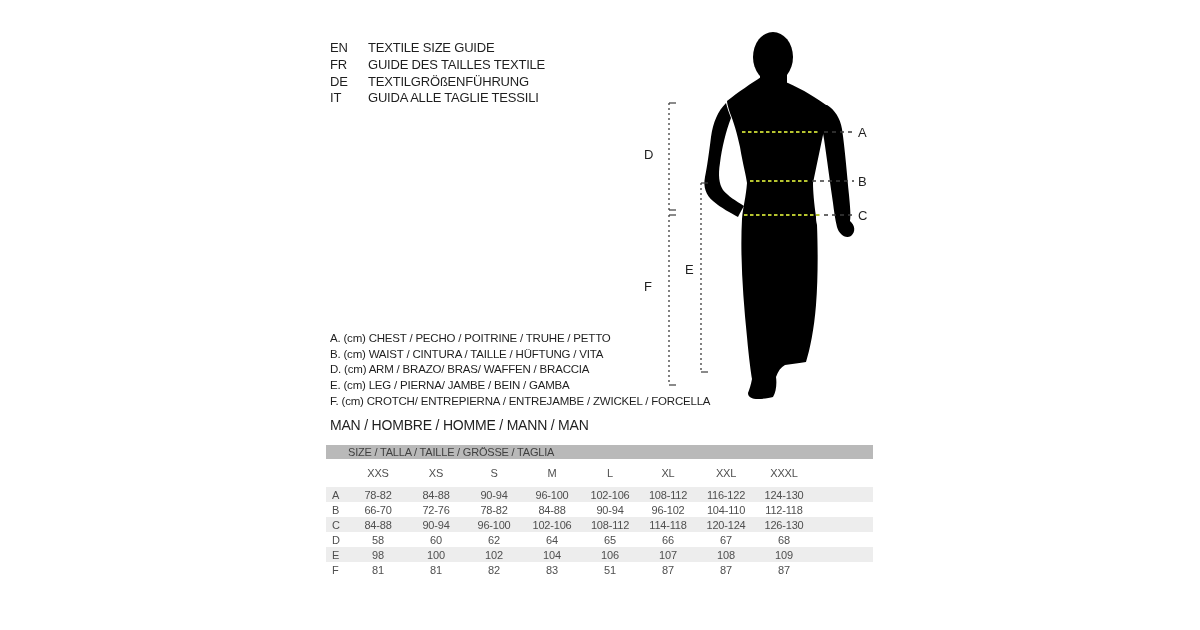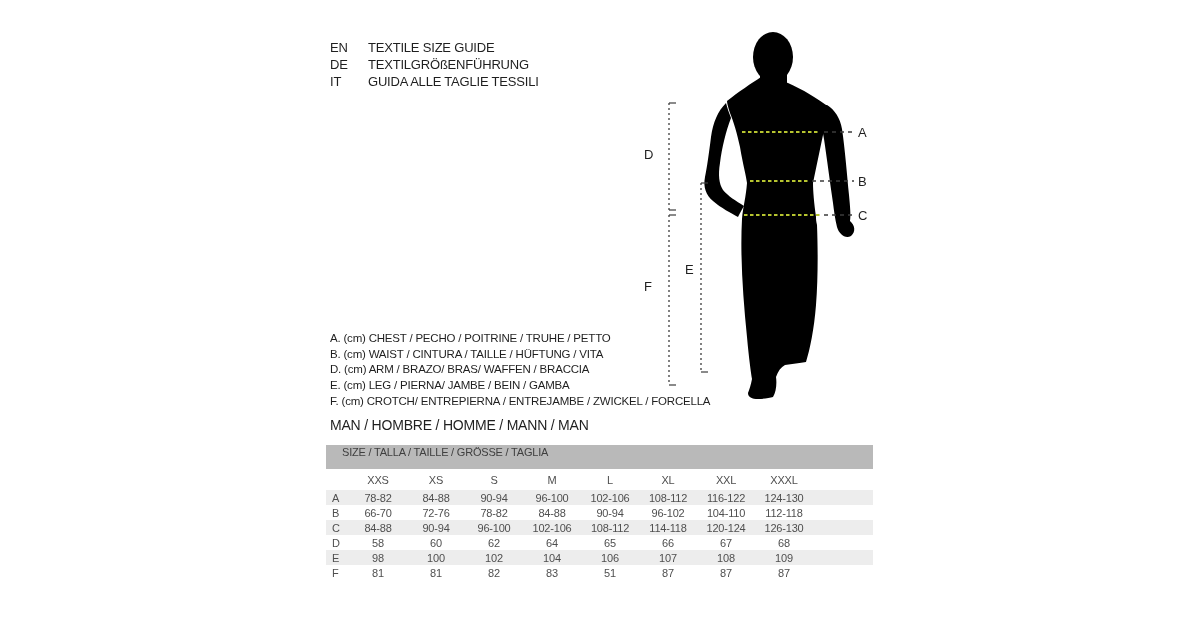--- a/index.html
+++ b/index.html
@@ -17,37 +17,41 @@
 
   
   #legend-block { left:330px; top:300px;margin-top:31px; }
   .legend-line { line-height:15.7px; font-size:11.5px; letter-spacing:-0.2px; white-space:nowrap; }
 
   
   #gender-title { left:330px; top:417px; font-size:14px; letter-spacing:-0.2px; }
 
   
   #table-block { left:326px; top:445px; width:547px; }
-  #table-header-bar { height:24px; background:#b9b9b9; color:#3f3f3f;
-                      font-size:11px; line-height:14px; padding-left:16px; letter-spacing:-0.2px; }
+  #table-header-bar { height:14px; background:#b9b9b9; color:#3f3f3f;
+                      font-size:11px; line-height:14px; padding-left:22px; letter-spacing:-0.2px; }
   table { width:100%; border-collapse:collapse; table-layout:fixed; }
   td { font-size:11px; color:#4f4f4f; text-align:center; height:15px; padding:0; letter-spacing:-0.2px; }
-  tr.size-head td { height:21px; }
+  tr.size-head td { height:28px; }
   td.rl { text-align:left; padding-left:6px; }
   tr.stripe { background:#ededed; }
 
   svg text { font-family:"Liberation Sans", sans-serif; font-size:13px; fill:#1f1f1f; }
 </style>
 </head>
 <body>
 
 <div id="lang-block" class="abs">
   <div class="lang-row">
     <span class="lang-code">EN</span>
     <span>TEXTILE SIZE GUIDE</span>
+  </div>
+  <div class="lang-row">
+    <span class="lang-code">FR</span>
+    <span>GUIDE DES TAILLES TEXTILE</span>
   </div>
   <div class="lang-row">
     <span class="lang-code">DE</span>
     <span>TEXTILGRÖßENFÜHRUNG</span>
   </div>
   <div class="lang-row">
     <span class="lang-code">IT</span>
     <span>GUIDA ALLE TAGLIE TESSILI</span>
   </div>
 </div>

